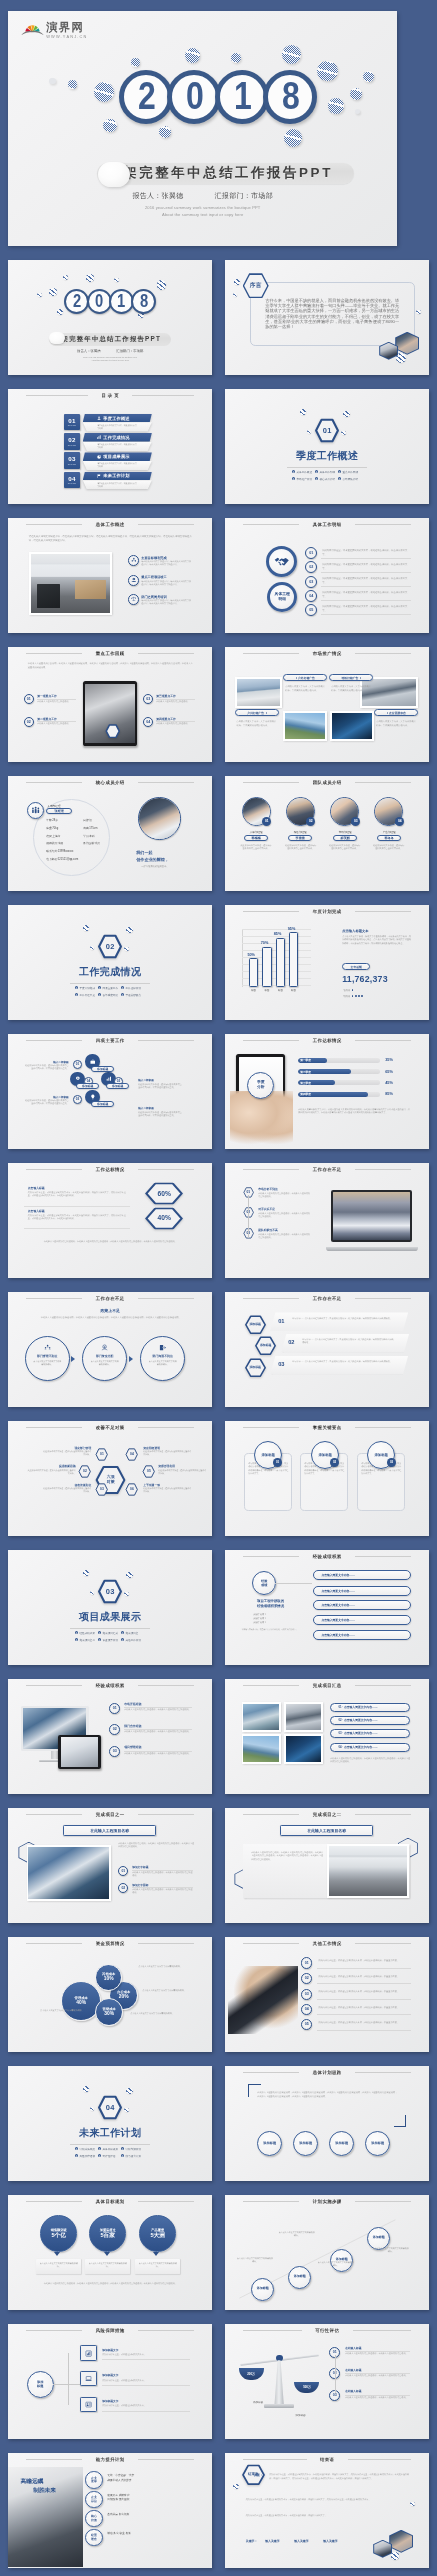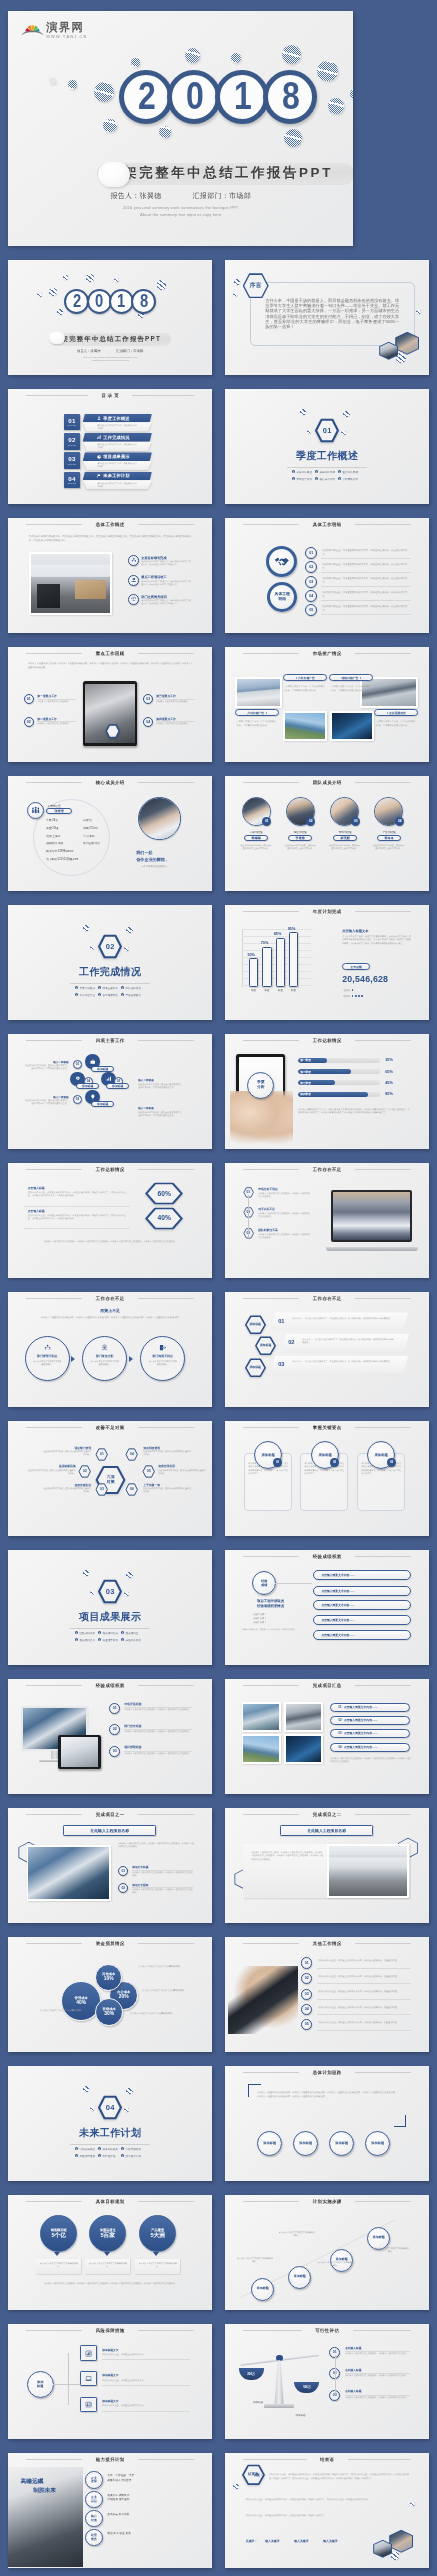--- a/index.html
+++ b/index.html
@@ -1,21 +1,21 @@
 <!DOCTYPE html>
 <html lang="zh" style="font-size:8.2px"><head>
 <meta charset="utf-8">
 <title>PPT Template Preview</title>
 <style>
 *{box-sizing:border-box;margin:0;padding:0}
 html,body{width:438px;background:#455d8c;font-family:"Liberation Sans","DejaVu Sans",sans-serif}
 body{overflow-x:hidden}
 .page{width:438px;position:relative;overflow:hidden}
 html,body{height:2862px}
-.hero{position:relative;width:345px;height:235px;margin-left:8.2px;
+.hero{position:relative;width:389px;height:235px;margin-left:8.2px;
   background:linear-gradient(140deg,#f6f6f7 0%,#efeff0 50%,#e8e9ea 100%);
   box-shadow:1px 1.5px 4.1px rgba(0,0,0,.30);overflow:hidden}
 #hero1{margin-top:10.8px}
 
 .rowwrap{display:flex;margin-left:8.2px;gap:13px;padding-top:14px}
 .sl{position:relative;width:204px;height:115px;
   background:linear-gradient(140deg,#f6f6f7 0%,#efeff0 50%,#e8e9ea 100%);
   box-shadow:1px 1.5px 3.6px rgba(0,0,0,.30);overflow:hidden}
 
 .shead{position:absolute;left:18px;right:18px;top:4.1px;display:flex;align-items:center;gap:4.6px}
@@ -938,21 +938,21 @@
           <div class="barcat" style="left:32px">标题</div>
           <div class="barlab" style="left:46px;bottom:56px">95%</div>
           <div class="bar" style="left:47px;height:55px"></div>
           <div class="barcat" style="left:45px">标题</div>
         </div>
         <div class="lbl" style="left:117px;top:24px;font-size:3.3px;color:#2f538c">点击输入标题文本</div>
         <div class="desc" style="left:117px;top:30px;width:69px;font-size:2.1px;line-height:1.62;text-align:justify">点击输入简要文字解说，解说文字尽量概括精炼，不用多余的文字修饰，简洁精炼的解说所提炼的核心概念。点击输入简要文字解说，解说文字尽量概括精炼，不用多余的文字修饰，简洁精炼的解说所提炼的核心概念。</div>
         <div class="pillb" style="left:117px;top:58px;width:28px;height:7.7px">
           <span>全年总额</span>
         </div>
-        <div class="bignum" style="left:117px;top:69px">20,546,628</div>
+        <div class="bignum" style="left:117px;top:69px">11,762,373</div>
         <div class="lg" style="left:118px;top:84px">
           <span>毛利润</span>
           <i class="d1"></i>
         </div>
         <div class="lg" style="left:118px;top:90px">
           <span>纯利润</span>
           <i class="d1"></i>
           <i class="d1"></i>
           <i class="d1"></i>
           <i class="d1"></i>

